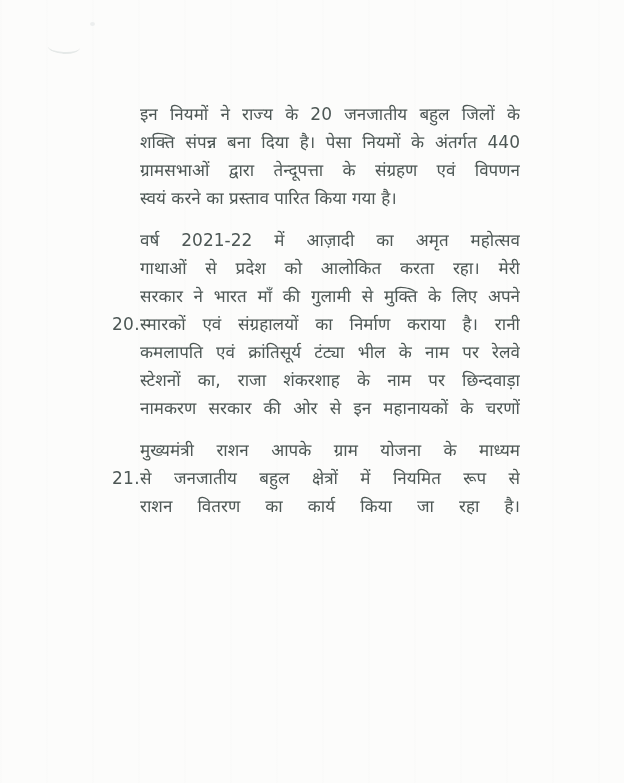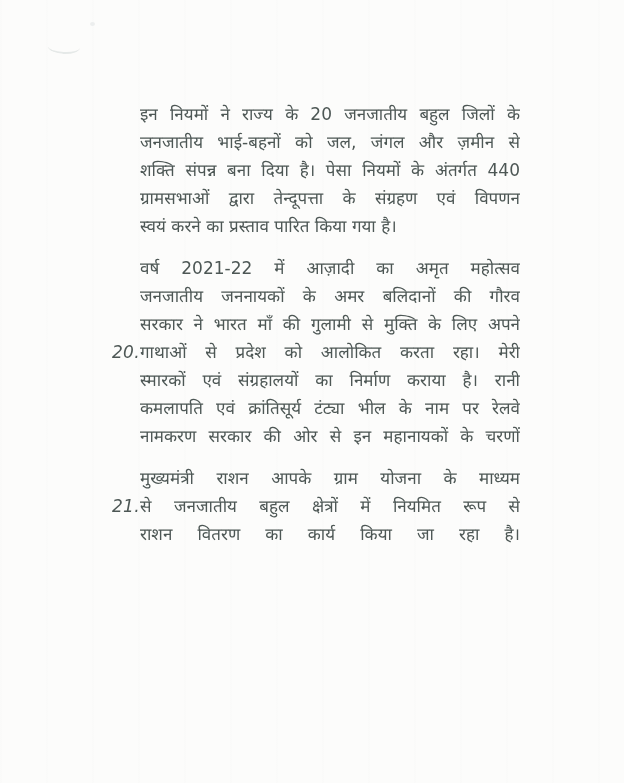--- a/index.html
+++ b/index.html
@@ -47,21 +47,20 @@
   .para{
     display:flex;
     align-items:center;
     margin-bottom:14px;
   }
   .num{
     flex:0 0 28px;
     width:28px;
     line-height:28px;
     letter-spacing:.3px;
-    font-style:italic;
   }
   .lines{
     flex:0 0 380px;
     width:380px;
   }
   .line{
     line-height:28px;
     height:28px;
     overflow:hidden;
     text-align:left;
@@ -76,35 +75,34 @@
 <body>
 
 <div class="page">
   <div class="smudge-arc"></div>
   <div class="smudge-dot"></div>
   <div class="content">
       <div class="para">
         <div class="num"></div>
         <div class="lines">
           <div class="line justify">इन नियमों ने राज्य के 20 जनजातीय बहुल जिलों के</div>
-          <div class="line justify">जनजातीय भाई-बहनों को जल, जंगल और ज़मीन से</div>
           <div class="line justify">शक्ति संपन्न बना दिया है। पेसा नियमों के अंतर्गत 440</div>
           <div class="line justify">ग्रामसभाओं द्वारा तेन्दूपत्ता के संग्रहण एवं विपणन</div>
           <div class="line">स्वयं करने का प्रस्ताव पारित किया गया है।</div>
         </div>
       </div>
       <div class="para">
         <div class="num">20.</div>
         <div class="lines">
           <div class="line justify">वर्ष 2021-22 में आज़ादी का अमृत महोत्सव</div>
-          <div class="line justify">जनजातीय जननायकों के अमर बलिदानों की गौरव</div>
+          <div class="line justify">गाथाओं से प्रदेश को आलोकित करता रहा। मेरी</div>
           <div class="line justify">सरकार ने भारत माँ की गुलामी से मुक्ति के लिए अपने</div>
-          <div class="line justify">गाथाओं से प्रदेश को आलोकित करता रहा। मेरी</div>
           <div class="line justify">स्मारकों एवं संग्रहालयों का निर्माण कराया है। रानी</div>
           <div class="line justify">कमलापति एवं क्रांतिसूर्य टंट्या भील के नाम पर रेलवे</div>
+          <div class="line justify">स्टेशनों का, राजा शंकरशाह के नाम पर छिन्दवाड़ा</div>
           <div class="line justify">नामकरण सरकार की ओर से इन महानायकों के चरणों</div>
         </div>
       </div>
       <div class="para">
         <div class="num">21.</div>
         <div class="lines">
           <div class="line justify">मुख्यमंत्री राशन आपके ग्राम योजना के माध्यम</div>
           <div class="line justify">से जनजातीय बहुल  क्षेत्रों में नियमित रूप से</div>
           <div class="line justify">राशन वितरण का कार्य किया जा रहा है।</div>
         </div>

